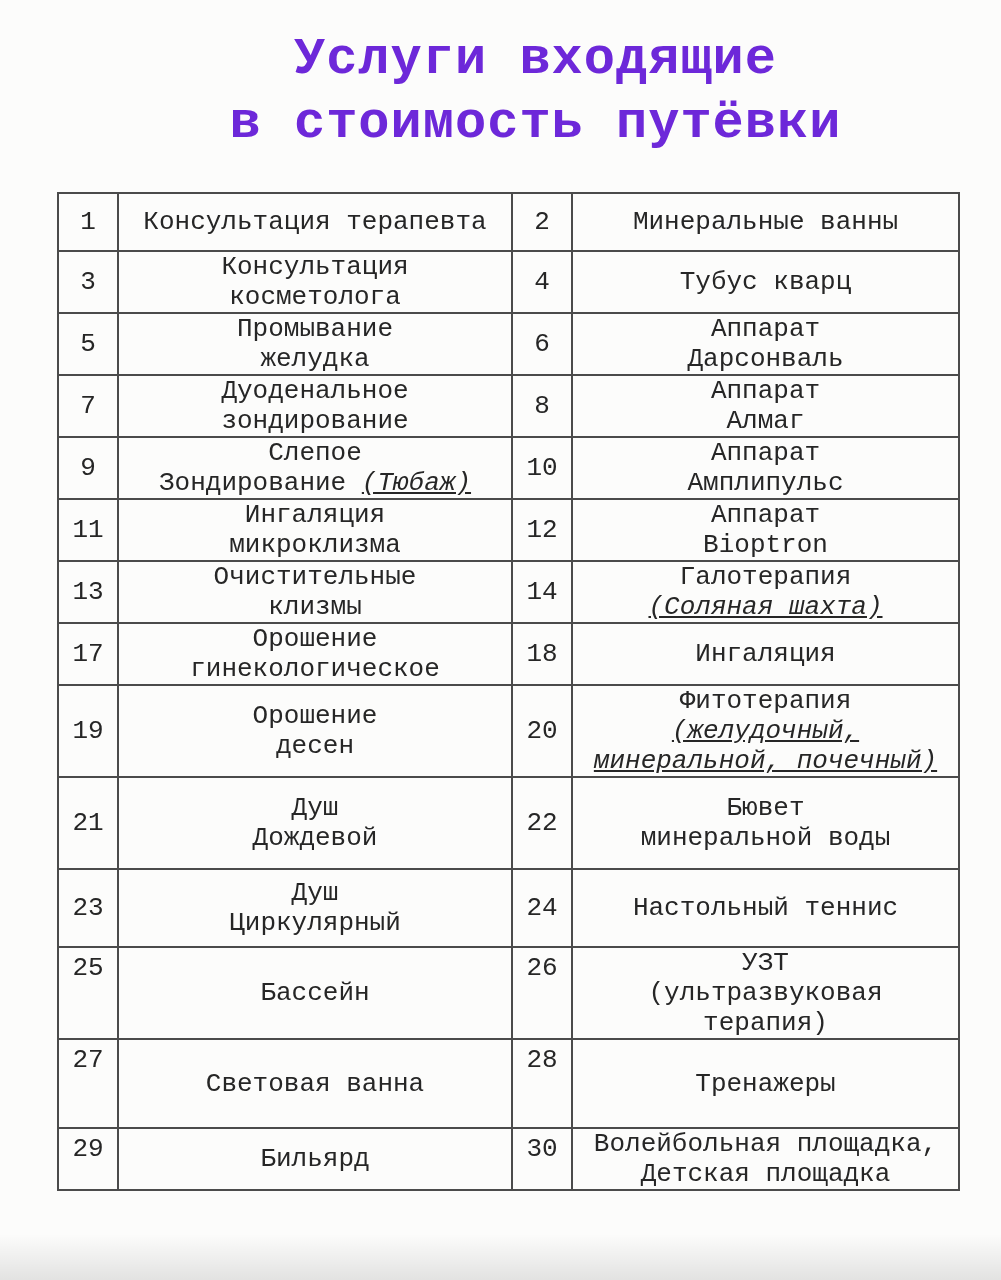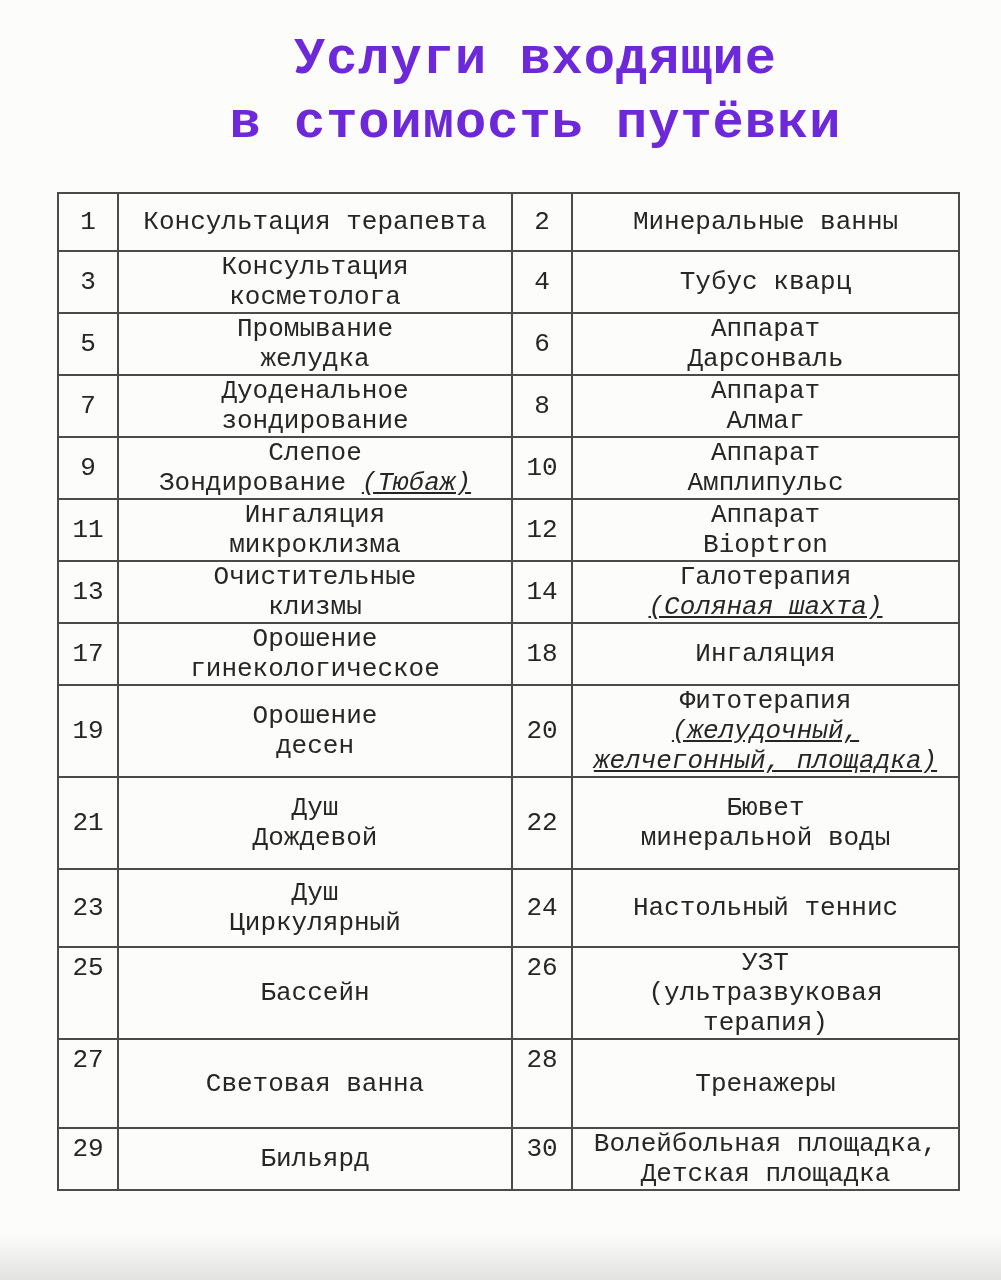--- a/index.html
+++ b/index.html
@@ -189,21 +189,21 @@
       <tr>
         <td class="num">19</td>
         <td class="svc">
           <div class="line"><span>Орошение</span></div>
           <div class="line"><span>десен</span></div>
         </td>
         <td class="num">20</td>
         <td class="svc">
           <div class="line"><span>Фитотерапия</span></div>
           <div class="line"><span class="it">(желудочный,</span></div>
-          <div class="line"><span class="it">желчегонный, площадка)</span></div>
+          <div class="line"><span class="it">минеральной, почечный)</span></div>
         </td>
       </tr>
       <tr>
         <td class="num">21</td>
         <td class="svc">
           <div class="line"><span>Душ</span></div>
           <div class="line"><span>Дождевой</span></div>
         </td>
         <td class="num">22</td>
         <td class="svc">

